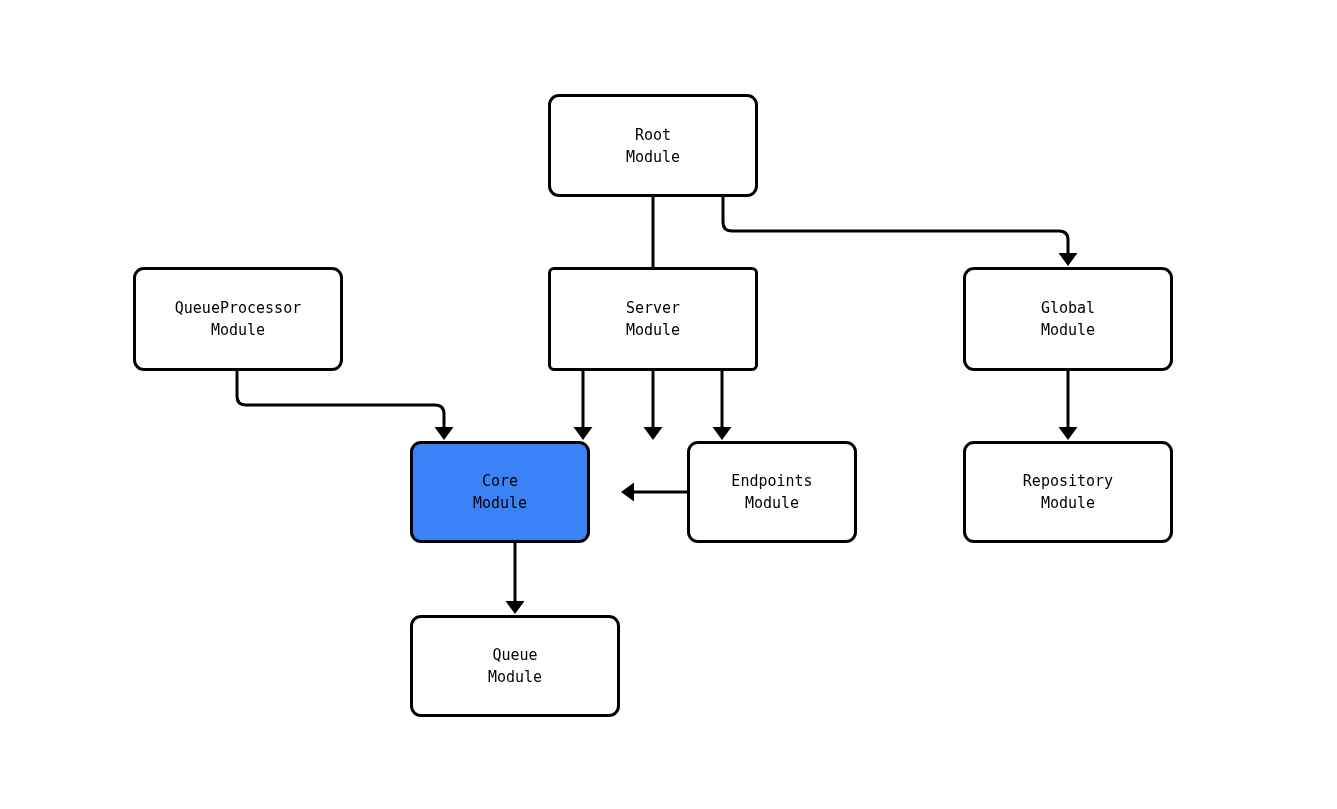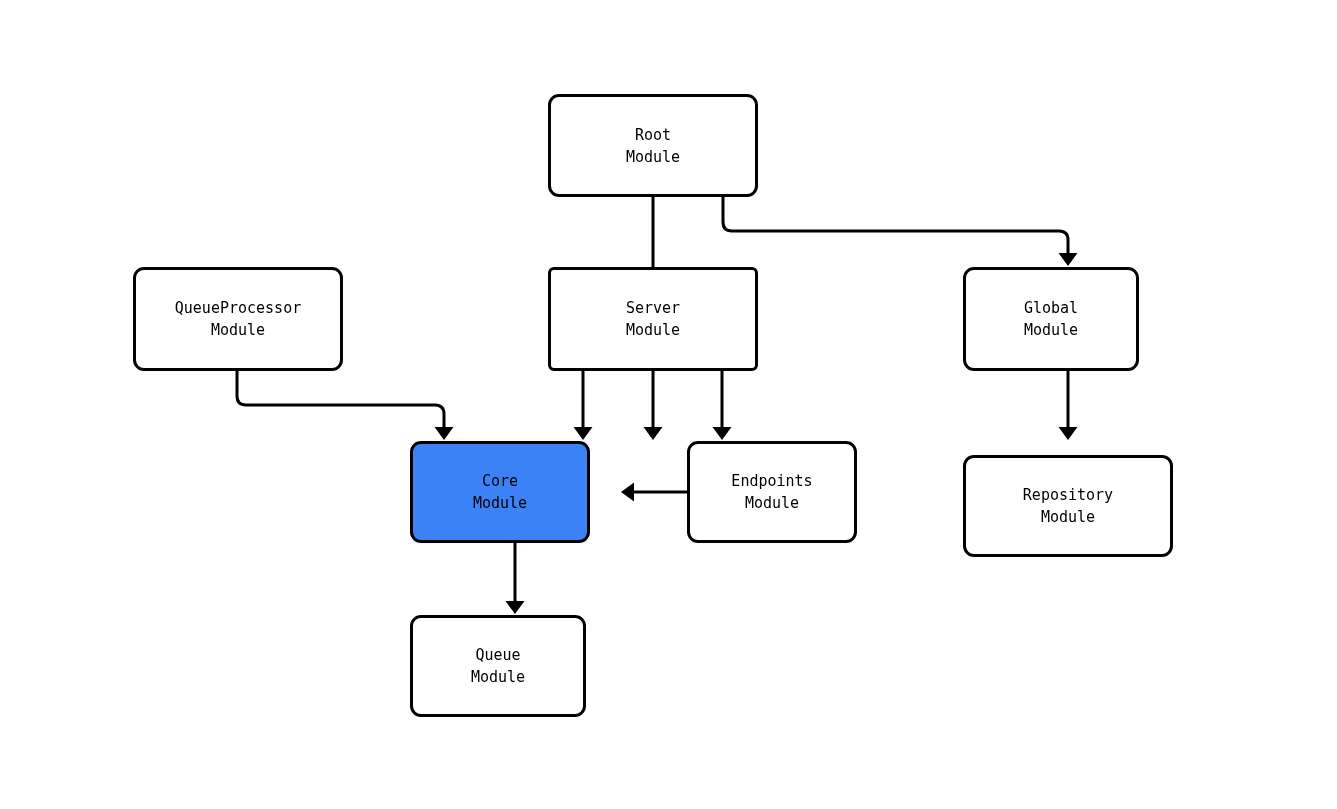--- a/index.html
+++ b/index.html
@@ -89,38 +89,38 @@
   <div class="node" style="left: 133px; top: 267px; width: 210px; height: 104px; border-width: 3px; border-color: rgb(0, 0, 0); border-radius: 11px; background: rgb(255, 255, 255);">
     <div class="node-label">QueueProcessor</div>
     <div class="node-label">Module</div>
   </div>
 
   <div class="node" style="left: 548px; top: 267px; width: 210px; height: 104px; border-width: 3px; border-color: rgb(0, 0, 0); border-radius: 6px; background: rgb(255, 255, 255);">
     <div class="node-label">Server</div>
     <div class="node-label">Module</div>
   </div>
 
-  <div class="node" style="left: 963px; top: 267px; width: 176px; height: 104px; border-width: 3px; border-color: rgb(0, 0, 0); border-radius: 11px; background: rgb(255, 255, 255);">
+  <div class="node" style="left: 963px; top: 267px; width: 210px; height: 104px; border-width: 3px; border-color: rgb(0, 0, 0); border-radius: 11px; background: rgb(255, 255, 255);">
     <div class="node-label">Global</div>
     <div class="node-label">Module</div>
   </div>
 
   <div class="node" style="left: 410px; top: 441px; width: 180px; height: 102px; border-width: 3px; border-color: rgb(0, 0, 0); border-radius: 11px; background: #3b82f6;">
     <div class="node-label">Core</div>
     <div class="node-label">Module</div>
   </div>
 
   <div class="node" style="left: 687px; top: 441px; width: 170px; height: 102px; border-width: 3px; border-color: rgb(0, 0, 0); border-radius: 11px; background: rgb(255, 255, 255);">
     <div class="node-label">Endpoints</div>
     <div class="node-label">Module</div>
   </div>
 
-  <div class="node" style="left: 963px; top: 455px; width: 210px; height: 102px; border-width: 3px; border-color: rgb(0, 0, 0); border-radius: 11px; background: rgb(255, 255, 255);">
+  <div class="node" style="left: 963px; top: 441px; width: 210px; height: 102px; border-width: 3px; border-color: rgb(0, 0, 0); border-radius: 11px; background: rgb(255, 255, 255);">
     <div class="node-label">Repository</div>
     <div class="node-label">Module</div>
   </div>
 
-  <div class="node" style="left: 410px; top: 615px; width: 176px; height: 102px; border-width: 3px; border-color: rgb(0, 0, 0); border-radius: 11px; background: rgb(255, 255, 255);">
+  <div class="node" style="left: 410px; top: 615px; width: 210px; height: 102px; border-width: 3px; border-color: rgb(0, 0, 0); border-radius: 11px; background: rgb(255, 255, 255);">
     <div class="node-label">Queue</div>
     <div class="node-label">Module</div>
   </div>
 
 </div>
 
 </body></html>

